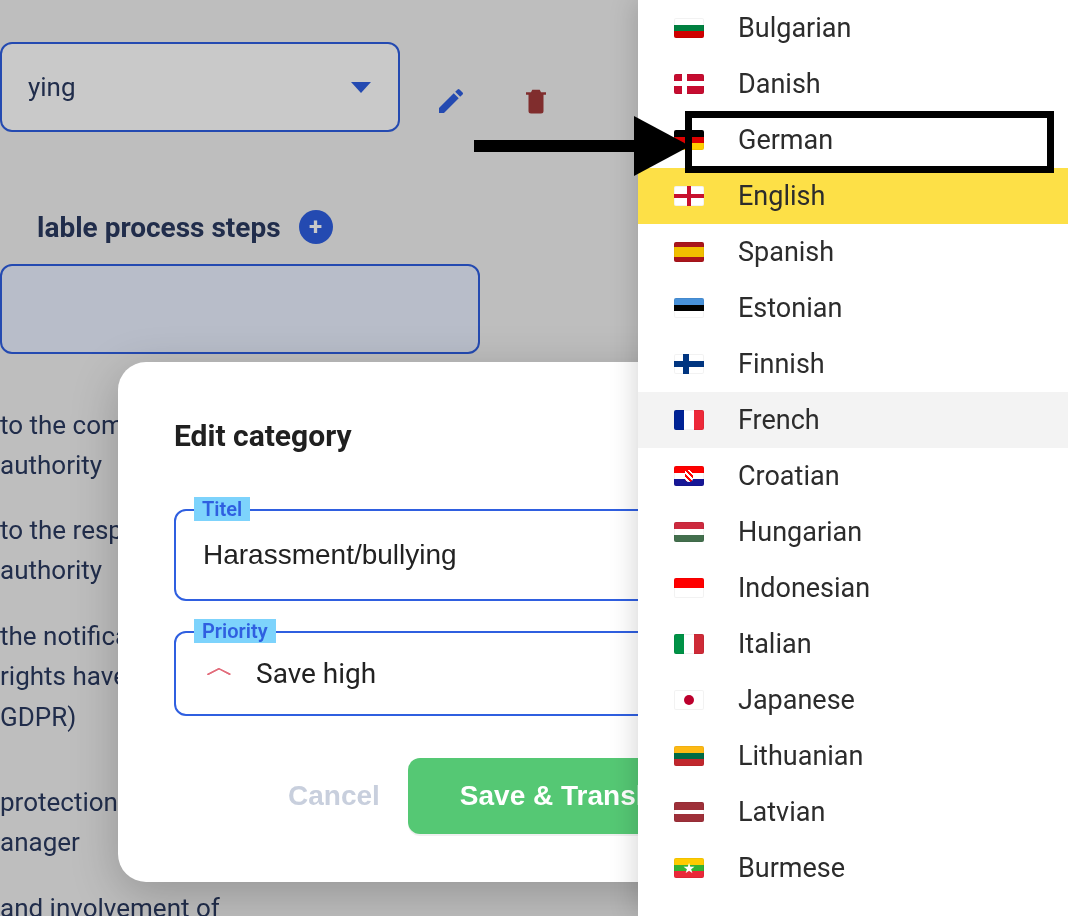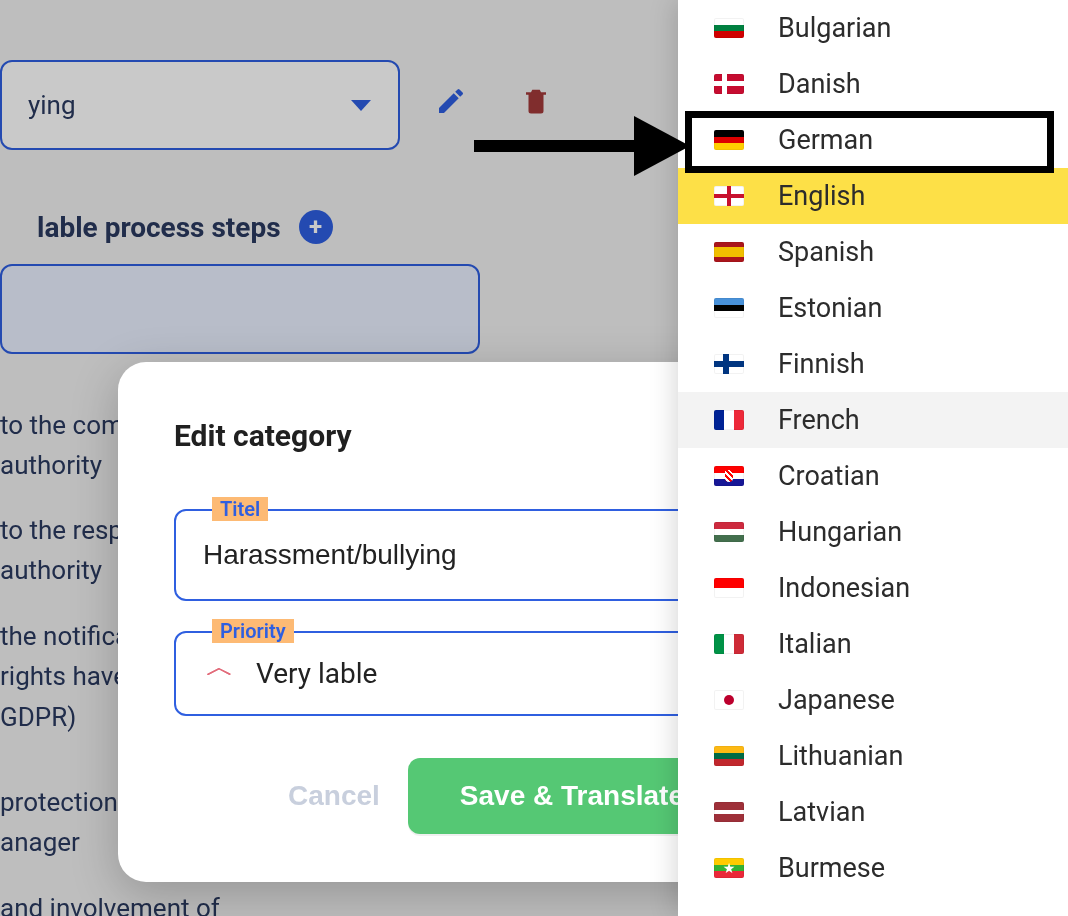--- a/index.html
+++ b/index.html
@@ -3,21 +3,21 @@
   <meta charset="utf-8">
   <style>
     * { box-sizing: border-box; margin: 0; padding: 0; }
     html, body { width: 1068px; height: 916px; overflow: hidden; font-family: -apple-system, BlinkMacSystemFont, "Segoe UI", Roboto, sans-serif; }
     body { background: #e8e8e8; position: relative; }
 
     
     .bg-layer { position: absolute; inset: 0; background: #f1f1f1; filter: brightness(0.92); }
     .bg-content { position: absolute; left: -180px; top: 0; width: 860px; height: 100%; color: #2a3a60; }
 
-    .category-select { position: absolute; top: 60px; left: 180px; width: 400px; height: 90px; border: 2px solid #2f5fe0; border-radius: 12px; background: #fff; display: flex; align-items: center; justify-content: space-between; padding: 0 26px; }
+    .category-select { position: absolute; top: 42px; left: 180px; width: 400px; height: 90px; border: 2px solid #2f5fe0; border-radius: 12px; background: #fff; display: flex; align-items: center; justify-content: space-between; padding: 0 26px; }
     .category-select .label { font-size: 26px; color: #2a3a60; }
     .chevron-down { color: #2f5fe0; font-size: 22px; }
 
     .action-icons { position: absolute; top: 84px; left: 615px; display: flex; gap: 54px; align-items: center; }
     .pencil-icon { color: #2f5fe0; font-size: 34px; }
     .trash-icon { color: #a23a3a; font-size: 34px; }
 
     .steps-header { position: absolute; top: 210px; left: 180px; display: flex; align-items: center; gap: 18px; padding-left: 37px; }
     .steps-header .text { font-size: 28px; font-weight: 700; color: #2a3a60; }
     .plus-circle { width: 34px; height: 34px; border-radius: 50%; background: #2f5fe0; color: #fff; display: flex; align-items: center; justify-content: center; font-size: 24px; font-weight: 700; }
@@ -31,34 +31,34 @@
     .bg-text-4 { top: 782px; }
     .bg-text-5 { top: 888px; }
 
     
     .overlay-dim { position: absolute; inset: 0; background: rgba(0,0,0,0.14); }
 
     
     .arrow-annot { position: absolute; top: 108px; left: 474px; width: 216px; height: 76px; z-index: 5; }
 
     
-    .lang-dropdown { position: absolute; top: 0; right: 0; width: 390px; height: 916px; background: #fff; box-shadow: -4px 0 24px rgba(0,0,0,0.15); z-index: 4; overflow: hidden; }
+    .lang-dropdown { position: absolute; top: 0; right: 0; width: 430px; height: 916px; background: #fff; box-shadow: -4px 0 24px rgba(0,0,0,0.15); z-index: 4; overflow: hidden; }
     .lang-item { display: flex; align-items: center; gap: 34px; padding: 14px 36px; font-size: 27px; color: #2c2c2c; cursor: pointer; height: 56px; }
     .lang-item.selected { background: #fde047; }
     .lang-item.hover { background: #f3f3f3; }
     .flag { width: 30px; height: 20px; flex: 0 0 30px; display: inline-block; border-radius: 2px; box-shadow: 0 0 0 1px rgba(0,0,0,0.05) inset; }
 
     
     .highlight-box { position: absolute; top: 111px; right: 14px; width: 369px; height: 62px; border: 7px solid #000; z-index: 6; pointer-events: none; }
 
     
     .modal { position: absolute; top: 362px; left: 118px; width: 760px; background: #fff; border-radius: 28px; box-shadow: 0 12px 48px rgba(0,0,0,0.22); padding: 56px 56px 48px; z-index: 3; }
     .modal-title { font-size: 30px; font-weight: 700; color: #202020; margin-bottom: 56px; }
     .field-wrap { position: relative; border: 2px solid #2f5fe0; border-radius: 12px; margin-bottom: 30px; }
-    .field-legend { position: absolute; top: -14px; left: 36px; background: #fdba74; padding: 0 8px; font-size: 20px; color: #2f5fe0; font-weight: 600; }
+    .field-legend { position: absolute; top: -14px; left: 18px; background: #7dd3fc; padding: 0 8px; font-size: 20px; color: #2f5fe0; font-weight: 600; }
     .field-input { width: 100%; border: none; background: transparent; padding: 28px 27px; font-size: 28px; color: #222; outline: none; }
     .priority-row { display: flex; align-items: center; gap: 22px; padding: 24px 30px; }
     .priority-icon { color: #e26b7a; font-size: 28px; line-height: 0.5; display: flex; flex-direction: column; align-items: center; }
     .priority-icon span { display: block; margin-top: -14px; }
     .priority-value { font-size: 28px; color: #222; }
 
     .modal-actions { display: flex; justify-content: center; align-items: center; margin-top: 42px; }
     .btn-cancel { background: none; border: none; color: #c8cfdd; font-size: 28px; font-weight: 700; cursor: pointer; padding: 12px 28px; }
     .btn-save { background: #55c874; border: none; color: #fff; font-size: 28px; font-weight: 700; border-radius: 12px; padding: 22px 52px; cursor: pointer; box-shadow: 0 2px 0 rgba(0,0,0,0.06); }
 
@@ -154,21 +154,21 @@
     <input class="field-input" type="text" value="Harassment/bullying" style="">
   </div>
 
   <div class="field-wrap">
     <span class="field-legend">Priority</span>
     <div class="priority-row">
       <span class="priority-icon">
         <span>︿</span>
           <span>︿</span>
       </span>
-      <span class="priority-value">Very lable</span>
+      <span class="priority-value">Save high</span>
     </div>
   </div>
 
   <div class="modal-actions">
     <button class="btn-cancel">Cancel</button>
     <button class="btn-save">Save &amp; Translate</button>
   </div>
 </div>
 
 <div class="lang-dropdown" id="lang-list">

